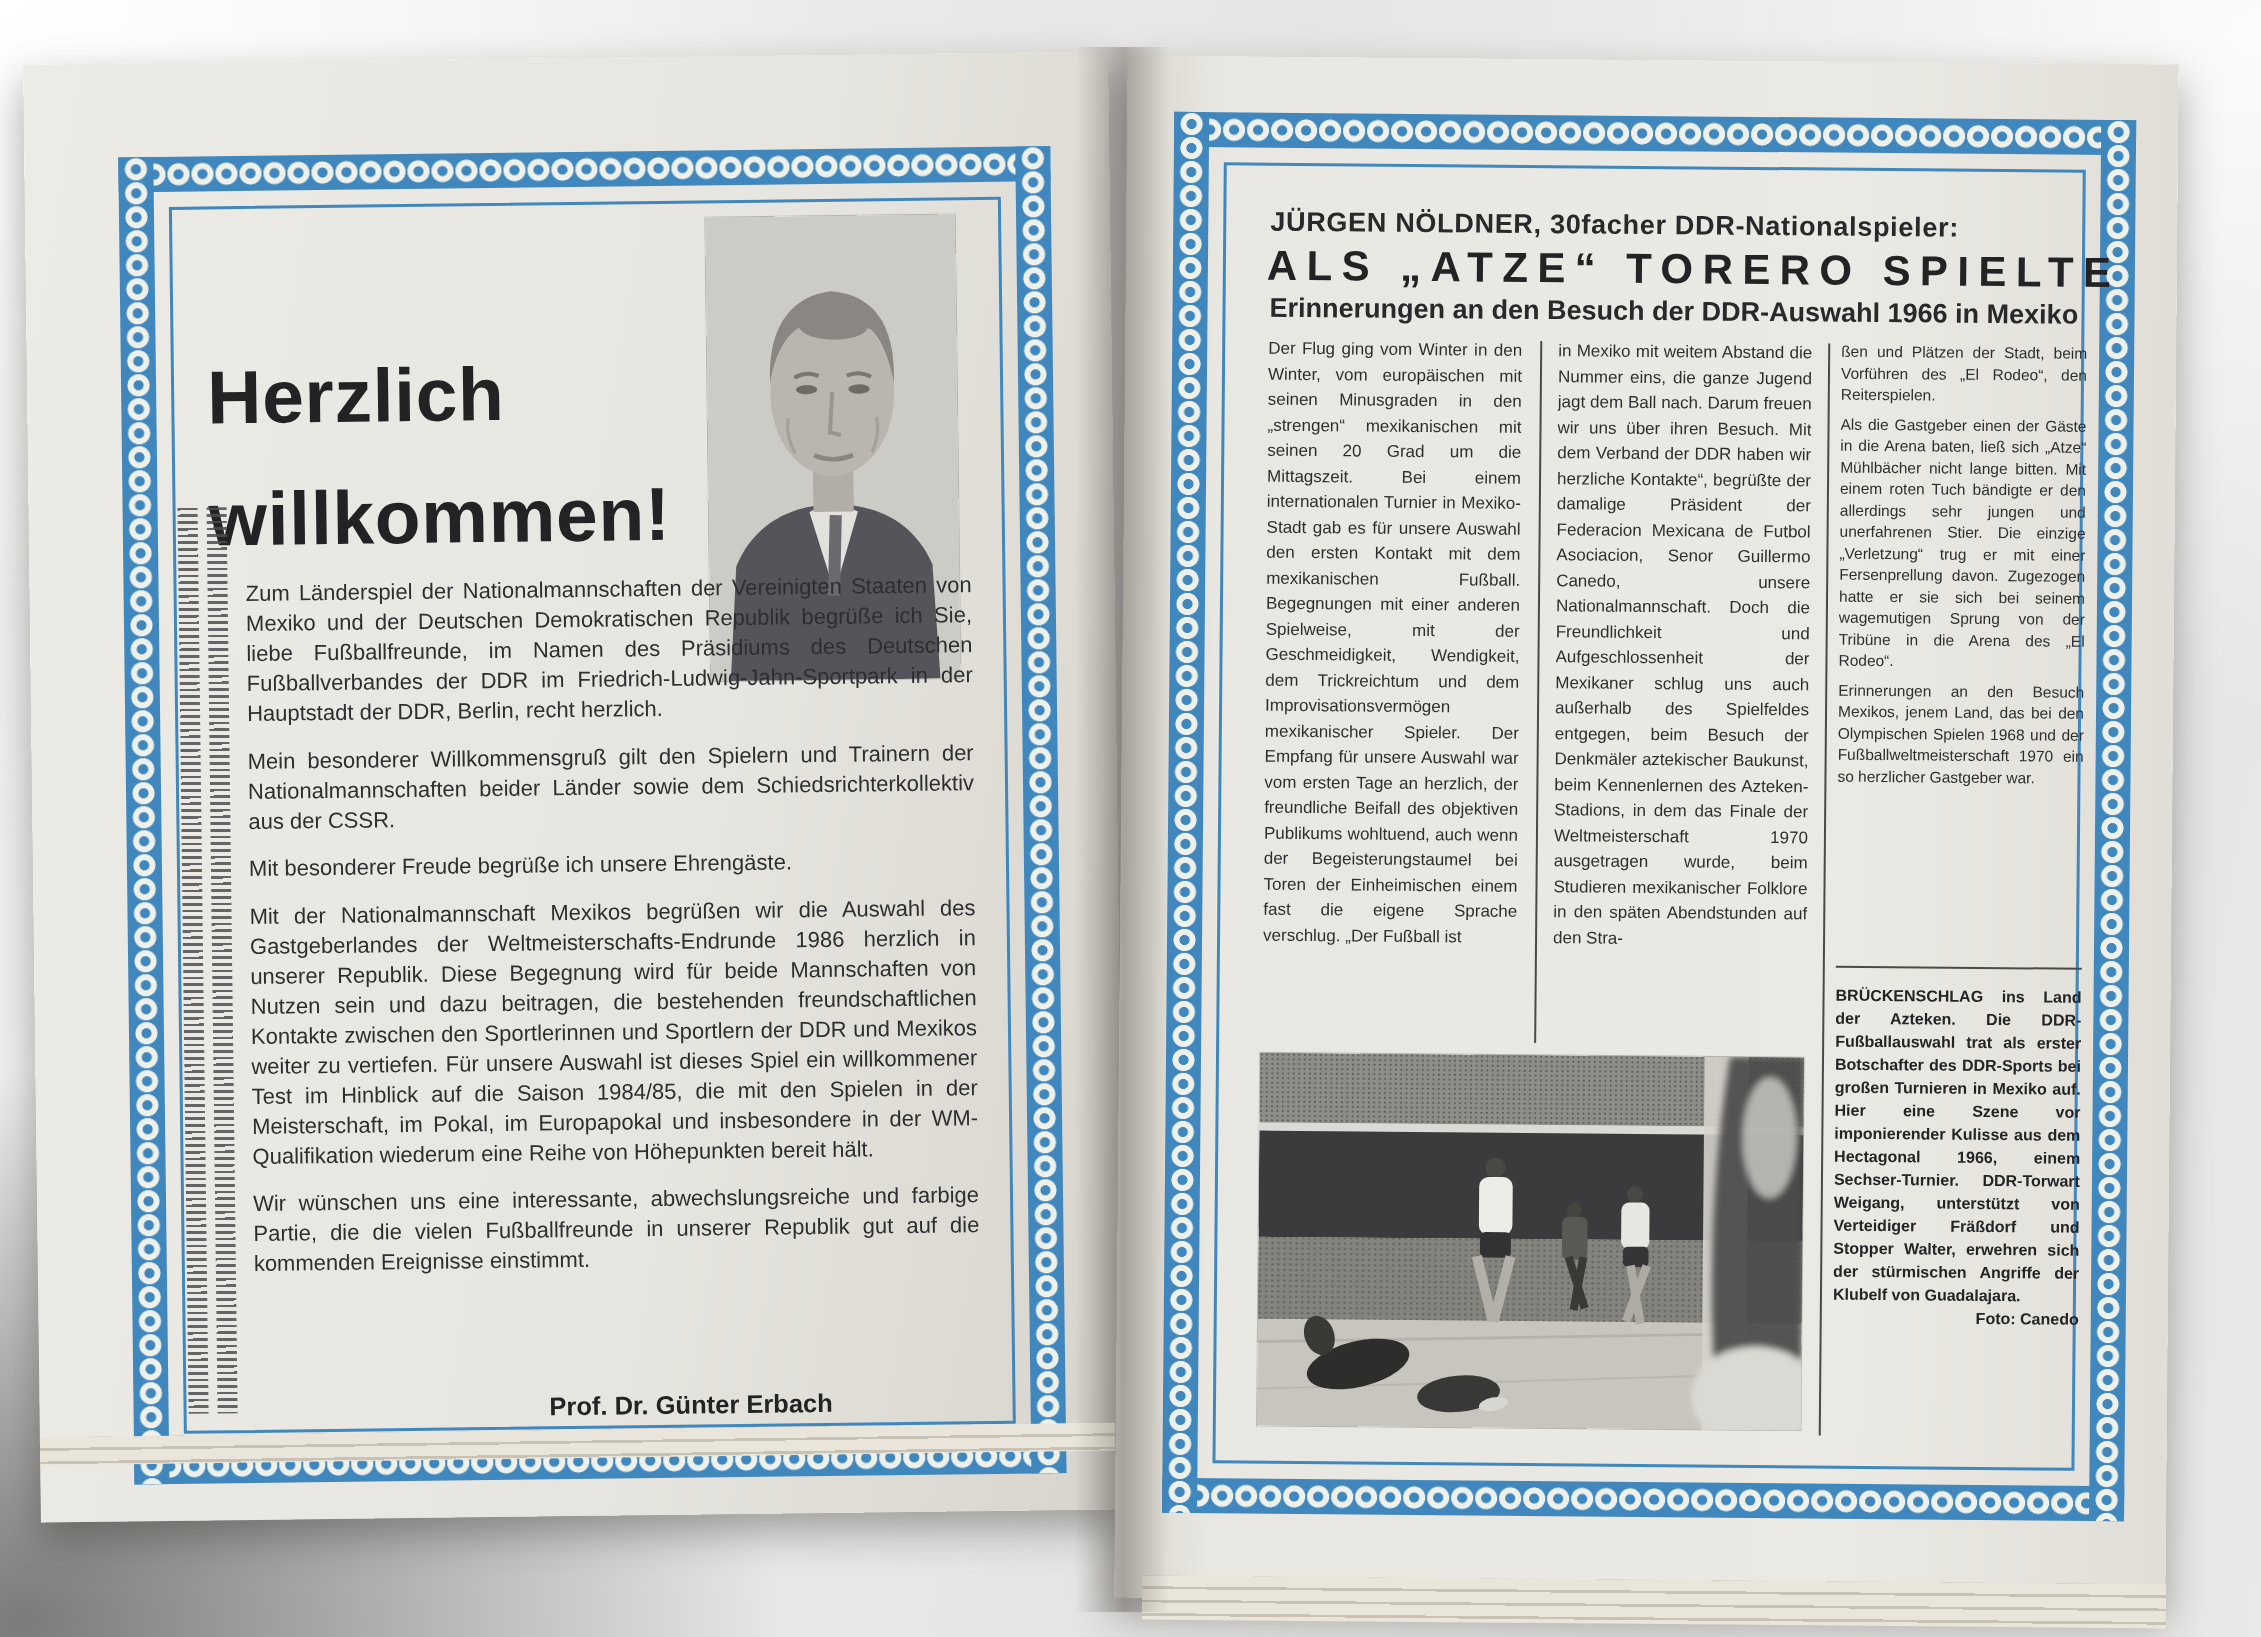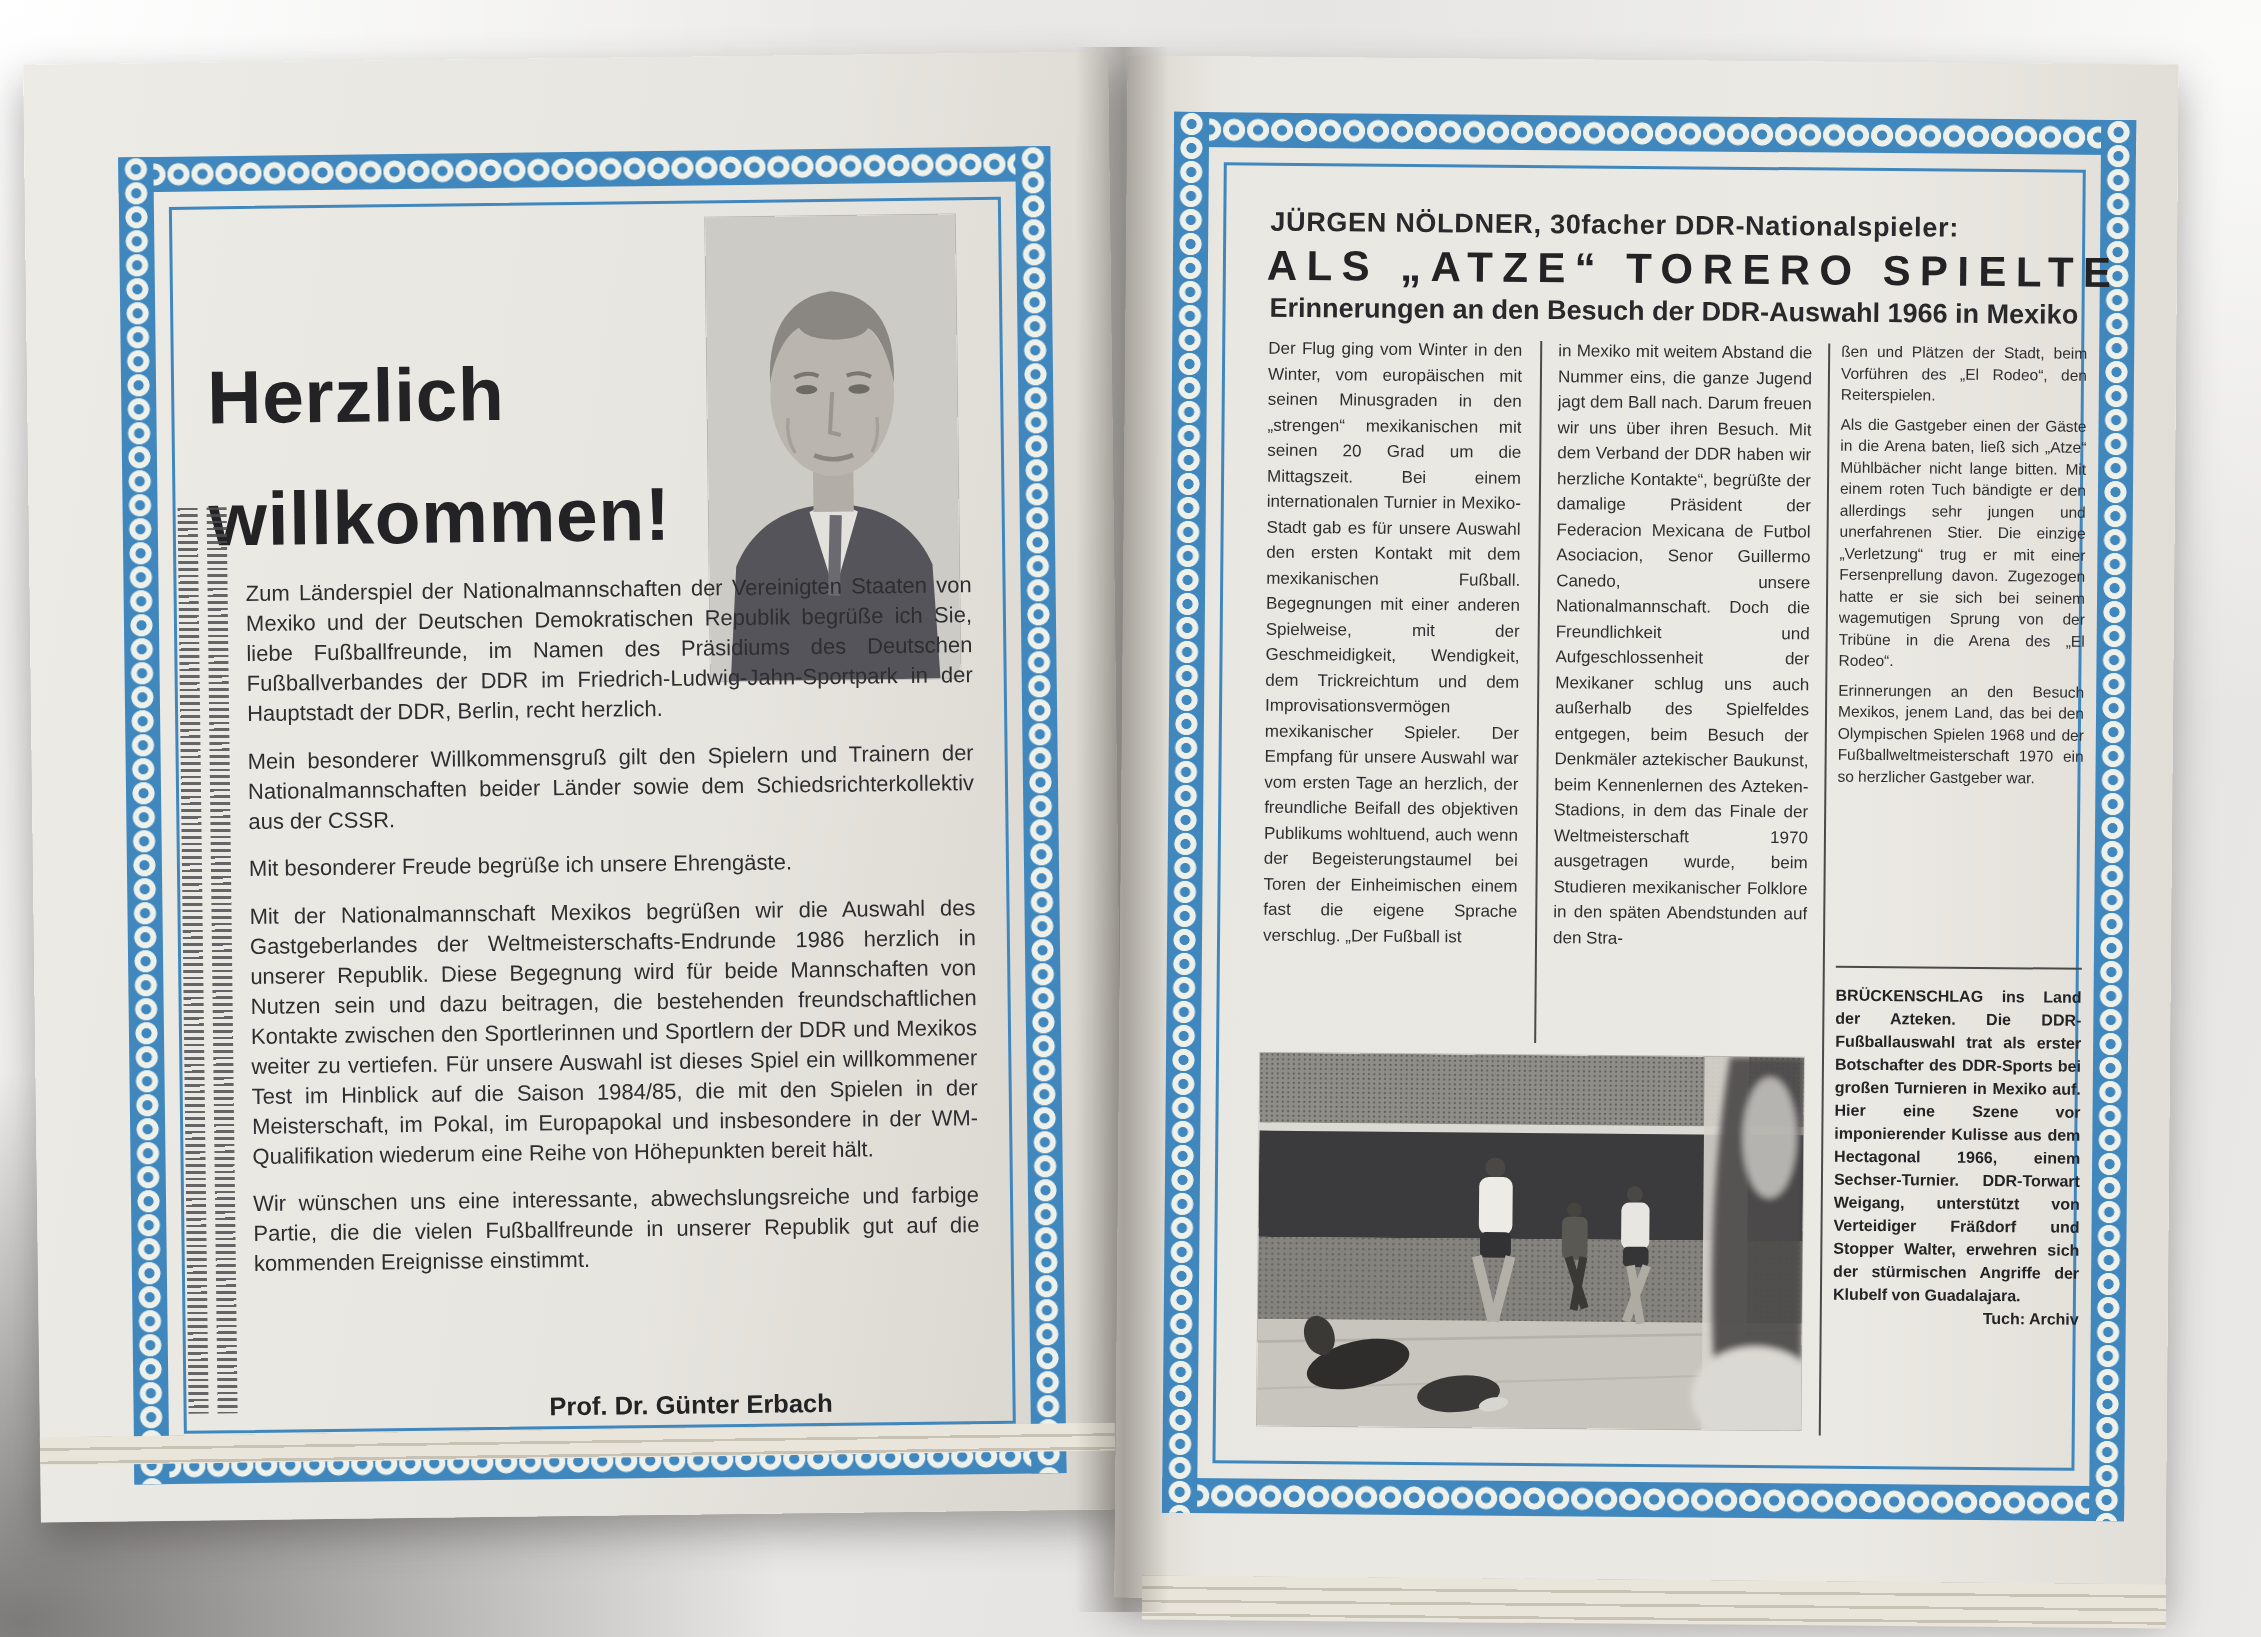--- a/index.html
+++ b/index.html
@@ -182,21 +182,21 @@
 
   <div class="col" id="col3">
     <p>ßen und Plätzen der Stadt, beim Vorführen des „El Rodeo“, den Reiterspielen.</p>
     <p>Als die Gastgeber einen der Gäste in die Arena baten, ließ sich „Atze“ Mühlbächer nicht lange bitten. Mit einem roten Tuch bändigte er den allerdings sehr jungen und unerfahrenen Stier. Die einzige „Verletzung“ trug er mit einer Fersenprellung davon. Zugezogen hatte er sie sich bei seinem wagemutigen Sprung von der Tribüne in die Arena des „El Rodeo“.</p>
     <p>Erinnerungen an den Besuch Mexikos, jenem Land, das bei den Olympischen Spielen 1968 und der Fußballweltmeisterschaft 1970 ein so herzlicher Gastgeber war.</p>
   </div>
 
   <div class="caption-rule"></div>
   <div class="caption">
     <span>BRÜCKENSCHLAG ins Land der Azteken. Die DDR-Fußballauswahl trat als erster Botschafter des DDR-Sports bei großen Turnieren in Mexiko auf. Hier eine Szene vor imponierender Kulisse aus dem Hectagonal 1966, einem Sechser-Turnier. DDR-Torwart Weigang, unterstützt von Verteidiger Fräßdorf und Stopper Walter, erwehren sich der stürmischen Angriffe der Klubelf von Guadalajara.</span>
-    <span class="credit">Tuch: Archiv</span>
+    <span class="credit">Foto: Canedo</span>
   </div>
 
   <svg class="match-photo" viewBox="0 0 810 555" preserveAspectRatio="none">
     <defs>
       <pattern id="dots1" width="8" height="7" patternUnits="userSpaceOnUse">
         <circle cx="2.5" cy="2.5" r="1.6" fill="#3c3a38" opacity="0.65"></circle>
       </pattern>
       <pattern id="dots2" width="9" height="8" patternUnits="userSpaceOnUse">
         <circle cx="3" cy="3" r="1.7" fill="#444240" opacity="0.5"></circle>
       </pattern>

